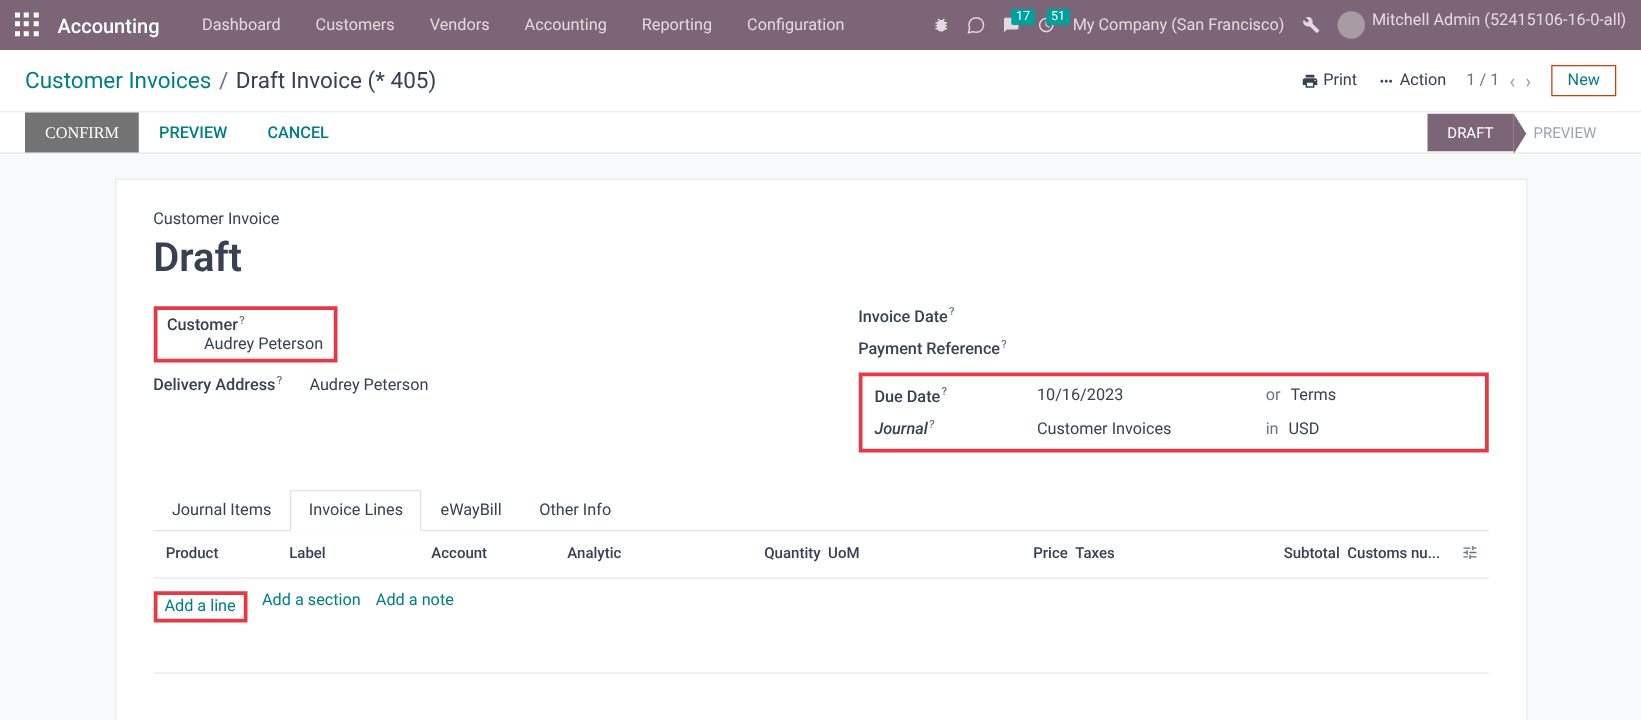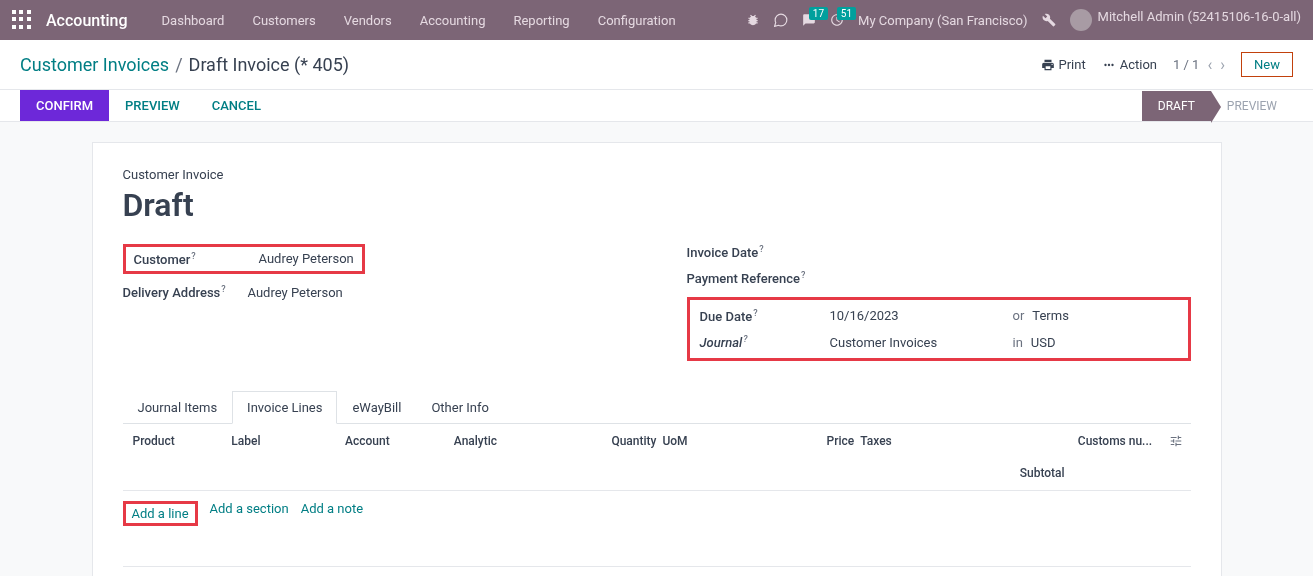--- a/index.html
+++ b/index.html
@@ -151,22 +151,23 @@
       position: relative;
     }
     .action-btn {
       padding: 8px 16px;
       cursor: pointer;
       font-size: 13px;
       font-weight: 500;
       color: #017e84;
     }
     .action-btn.confirm {
-      background: #6d28d9;
+      background: #737373;
       color: white;
+      font-family: Liberation Serif, serif;
     }
     .status-bar {
       margin-left: auto;
       display: flex;
       align-items: center;
     }
     .status-item {
       padding: 8px 16px;
       font-size: 12px;
       color: #9ca3af;
@@ -237,21 +238,22 @@
     }
     .field-sep {
       color: #6b7280;
       margin: 0 8px;
       font-size: 13px;
     }
     .highlight-row1 {
       border: 3px solid #e63946;
       padding: 4px 8px;
       display: inline-flex;
-      align-items: flex-start;
+      align-items: flex-end;
+      flex-direction: column;
     }
     .highlight-block {
       border: 3px solid #e63946;
       padding: 8px 10px;
     }
     .tabs {
       display: flex;
       border-bottom: 1px solid #dee2e6;
       margin-top: 30px;
     }
@@ -278,21 +280,21 @@
       color: #374151;
     }
     .th-product { width: 110px; padding-left: 10px; }
     .th-label { width: 115px; }
     .th-account { width: 110px; }
     .th-analytic { width: 145px; }
     .th-quantity { width: 60px; text-align: right; }
     .th-uom { width: 155px; padding-left: 6px; }
     .th-price { width: 45px; text-align: right; }
     .th-taxes { width: 160px; padding-left: 6px; }
-    .th-subtotal { width: 60px; text-align: center; margin-top: 32px; }
+    .th-subtotal { width: 60px; text-align: right; }
     .th-customs { width: 90px; padding-left: 6px; }
     .th-settings { width: 30px; text-align: center; color: #6b7280; cursor: pointer; }
     .table-actions {
       display: flex;
       gap: 12px;
       padding: 10px 0;
     }
     .link-action {
       color: #017e84;
       cursor: pointer;

